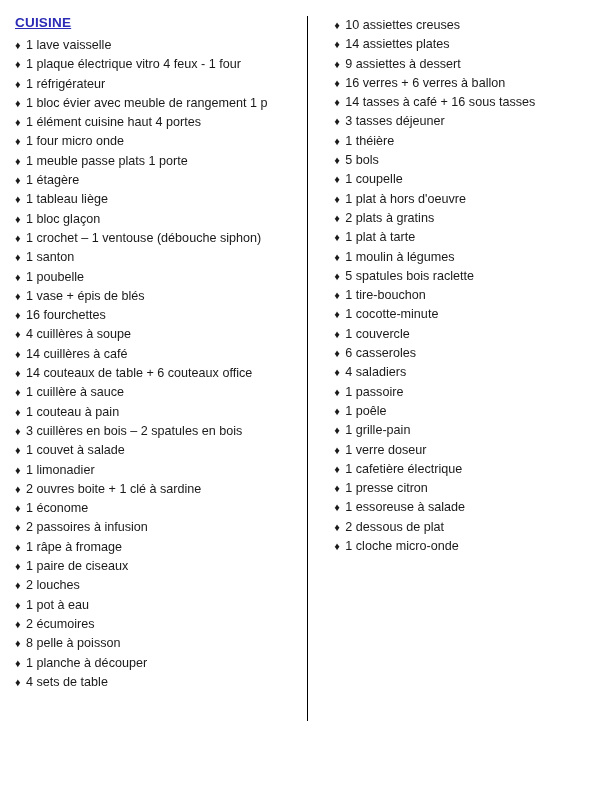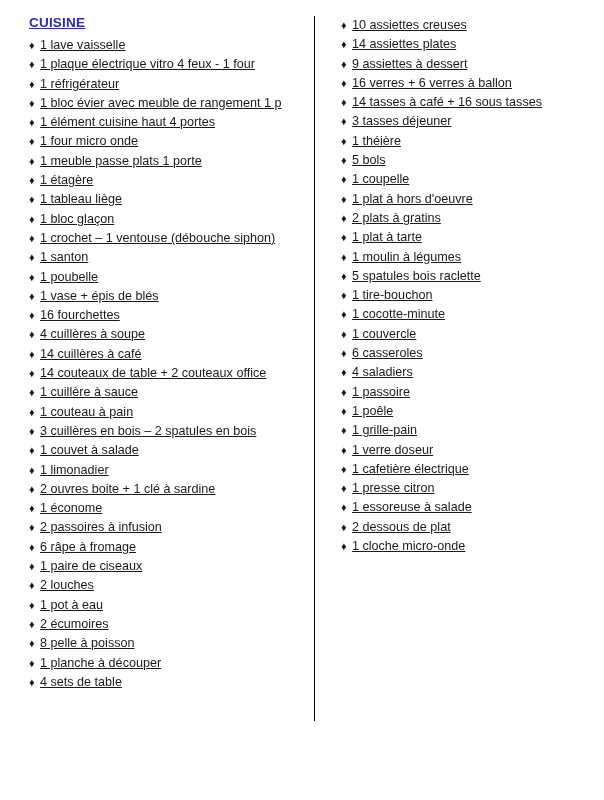--- a/index.html
+++ b/index.html
@@ -13,22 +13,21 @@
     font-family: "Liberation Sans", sans-serif;
     color: #1a1a1a;
     position: relative;
     overflow: hidden;
   }
   .page {
     position: relative;
     width: 604px;
     height: 600px;
     box-sizing: border-box;
-    padding: 14px 10px 0 21px;
-    text-decoration: underline;
+    padding: 14px 10px 0 7px;
   }
   .columns {
     display: flex;
     flex-direction: row;
     align-items: flex-start;
     height: 705px;
   }
   .col {
     box-sizing: border-box;
   }
@@ -101,30 +100,30 @@
           <li><span class="bullet">♦</span><span>1 étagère</span></li>
           <li><span class="bullet">♦</span><span>1 tableau liège</span></li>
           <li><span class="bullet">♦</span><span>1 bloc glaçon</span></li>
           <li><span class="bullet">♦</span><span>1 crochet – 1 ventouse (débouche siphon)</span></li>
           <li><span class="bullet">♦</span><span>1 santon</span></li>
           <li><span class="bullet">♦</span><span>1 poubelle</span></li>
           <li><span class="bullet">♦</span><span>1 vase + épis de blés</span></li>
           <li><span class="bullet">♦</span><span>16 fourchettes</span></li>
           <li><span class="bullet">♦</span><span>4 cuillères à soupe</span></li>
           <li><span class="bullet">♦</span><span>14 cuillères à café</span></li>
-          <li><span class="bullet">♦</span><span>14 couteaux de table + 2 couteaux office</span></li>
+          <li><span class="bullet">♦</span><span>14 couteaux de table + 6 couteaux office</span></li>
           <li><span class="bullet">♦</span><span>1 cuillère à sauce</span></li>
           <li><span class="bullet">♦</span><span>1 couteau à pain</span></li>
           <li><span class="bullet">♦</span><span>3 cuillères en bois – 2 spatules en bois</span></li>
           <li><span class="bullet">♦</span><span>1 couvet à salade</span></li>
           <li><span class="bullet">♦</span><span>1 limonadier</span></li>
           <li><span class="bullet">♦</span><span>2 ouvres boite + 1 clé à sardine</span></li>
           <li><span class="bullet">♦</span><span>1 économe</span></li>
           <li><span class="bullet">♦</span><span>2 passoires à infusion</span></li>
-          <li><span class="bullet">♦</span><span>6 râpe à fromage</span></li>
+          <li><span class="bullet">♦</span><span>1 râpe à fromage</span></li>
           <li><span class="bullet">♦</span><span>1 paire de ciseaux</span></li>
           <li><span class="bullet">♦</span><span>2 louches</span></li>
           <li><span class="bullet">♦</span><span>1 pot à eau</span></li>
           <li><span class="bullet">♦</span><span>2 écumoires</span></li>
           <li><span class="bullet">♦</span><span>8 pelle à poisson</span></li>
           <li><span class="bullet">♦</span><span>1 planche à découper</span></li>
           <li><span class="bullet">♦</span><span>4 sets de table</span></li>
         </ul>
     </div>
 

